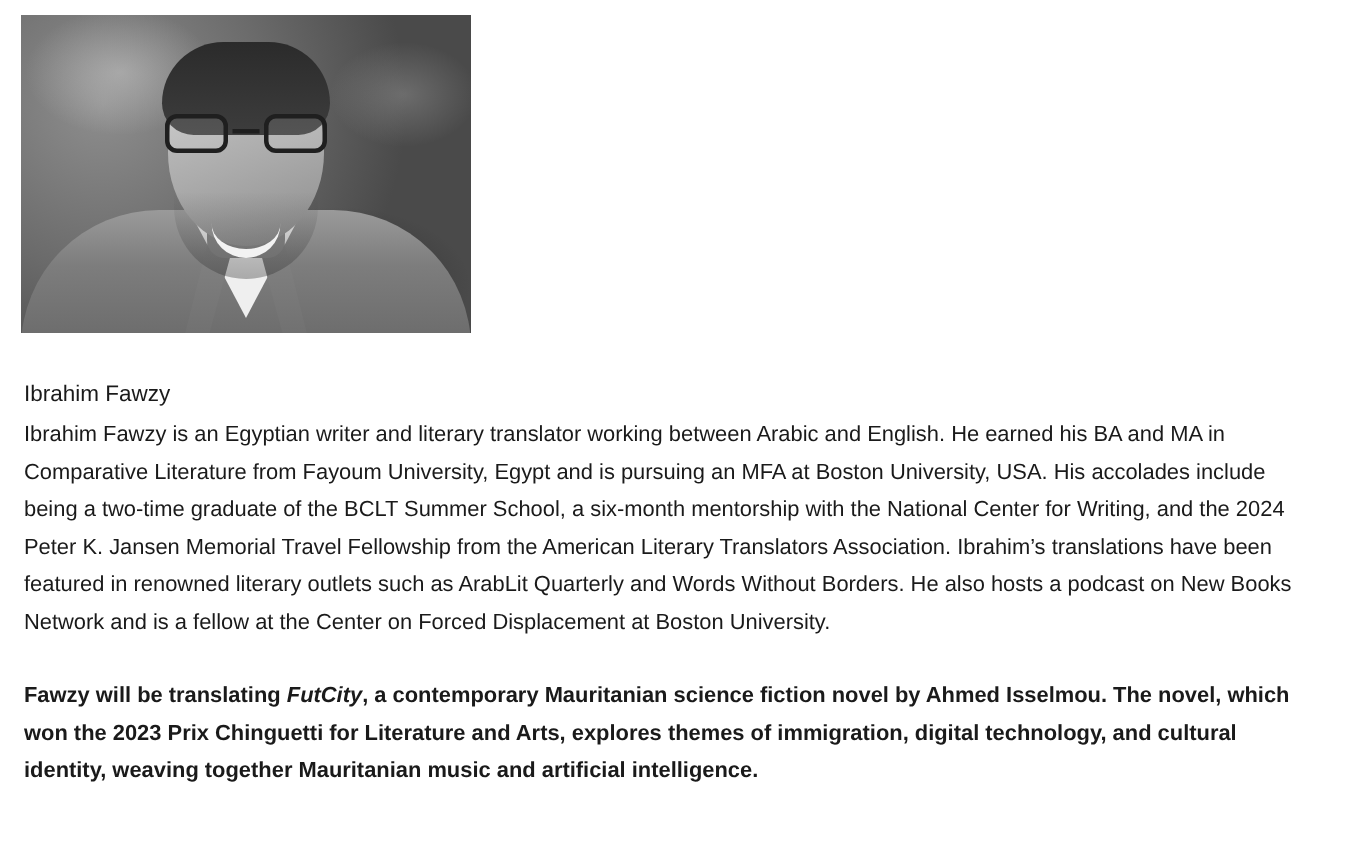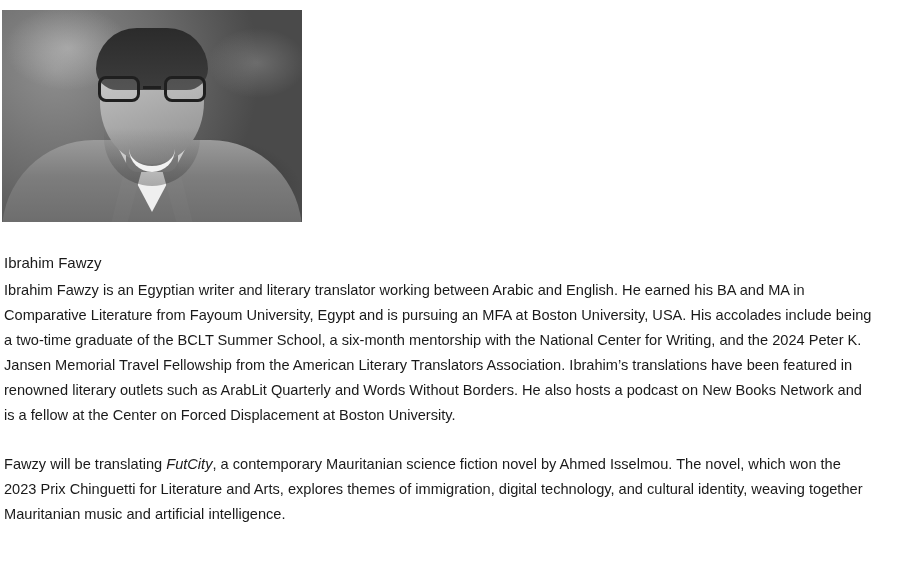--- a/index.html
+++ b/index.html
@@ -12,21 +12,21 @@
     height: 570px;
     font-family: "Liberation Sans", sans-serif;
     color: #1a1a1a;
     overflow: hidden;
   }
   .page {
     position: relative;
     width: 911px;
     height: 570px;
     box-sizing: border-box;
-    padding: 10px 36px 0 2px;
+    padding: 10px 36px 0 14px;
   }
   .portrait-wrap {
     width: 300px;
     height: 212px;
     overflow: hidden;
     background: #6d6d6d;
     position: relative;
   }
   .portrait {
     position: absolute;
@@ -169,20 +169,21 @@
   .body-text {
     margin-left: 2px;
     margin-top: 6px;
     font-size: 14.6px;
     line-height: 25px;
     color: #1a1a1a;
     max-width: 872px;
   }
   .body-text.second {
     margin-top: 24px;
+    font-weight: bold;
   }
   .italic { font-style: italic; }
 </style>
 </head>
 <body>
 
 <div class="page">
 
   <div class="portrait-wrap">
     <div class="portrait">

